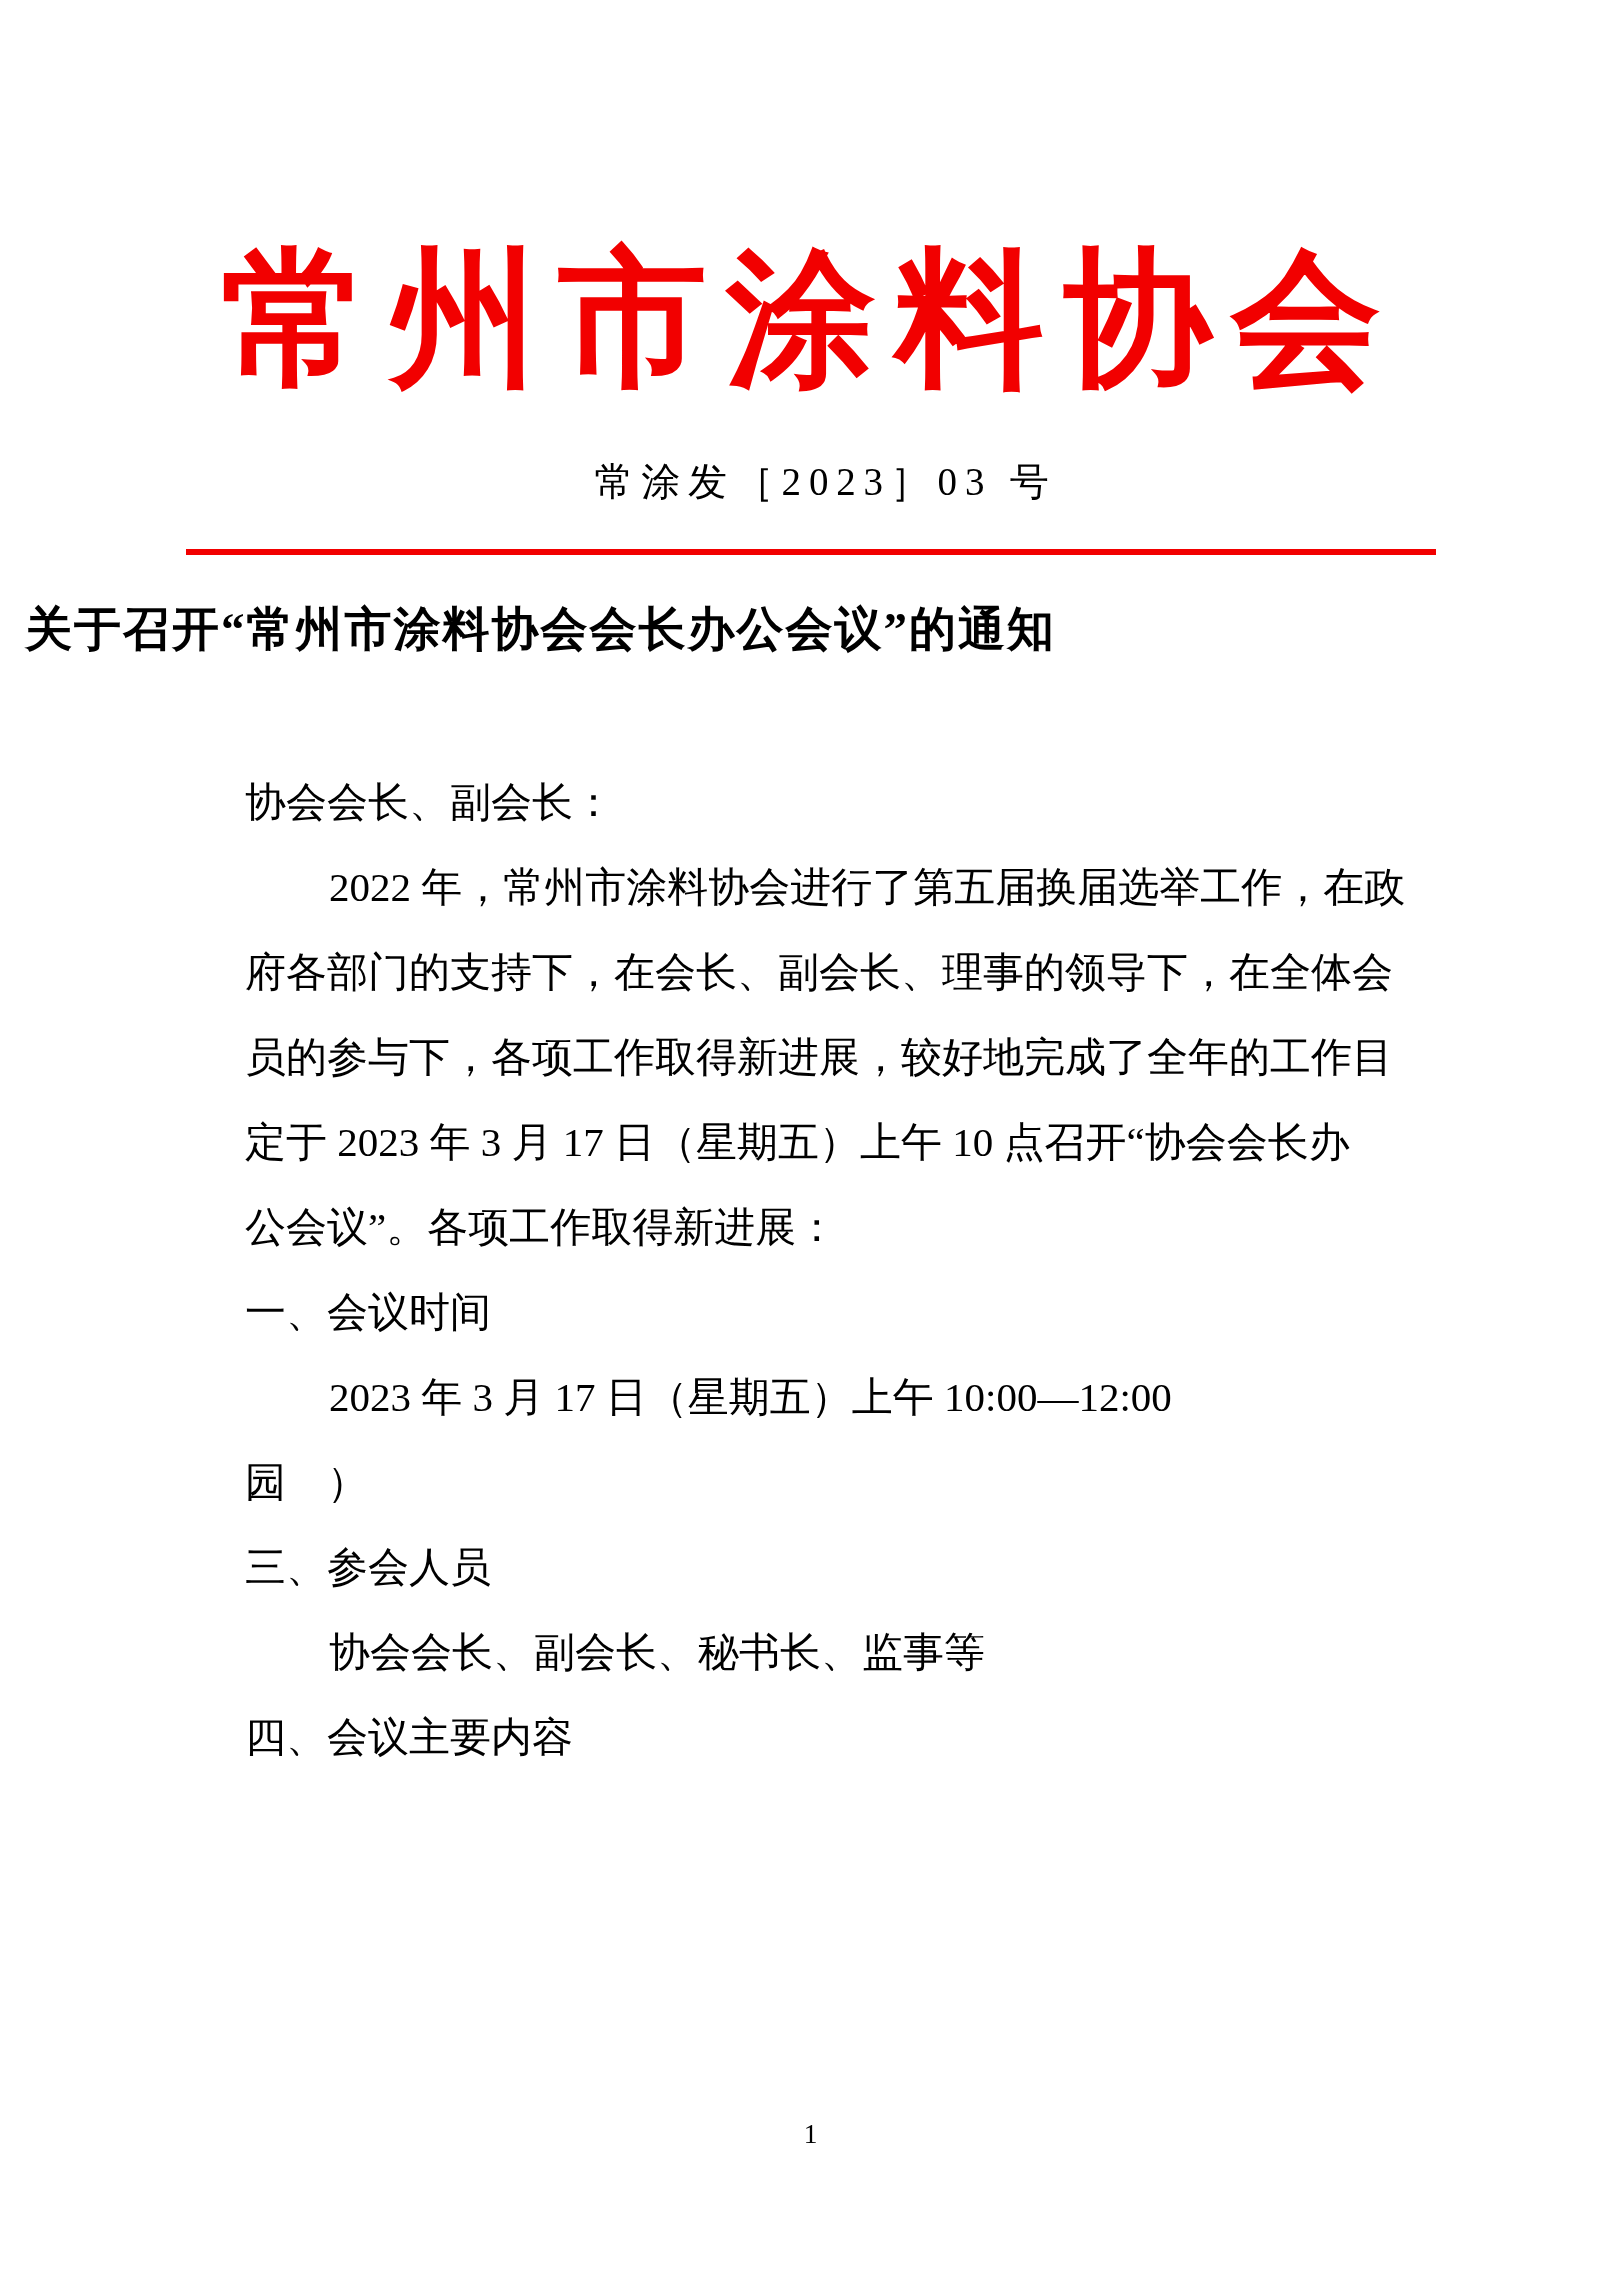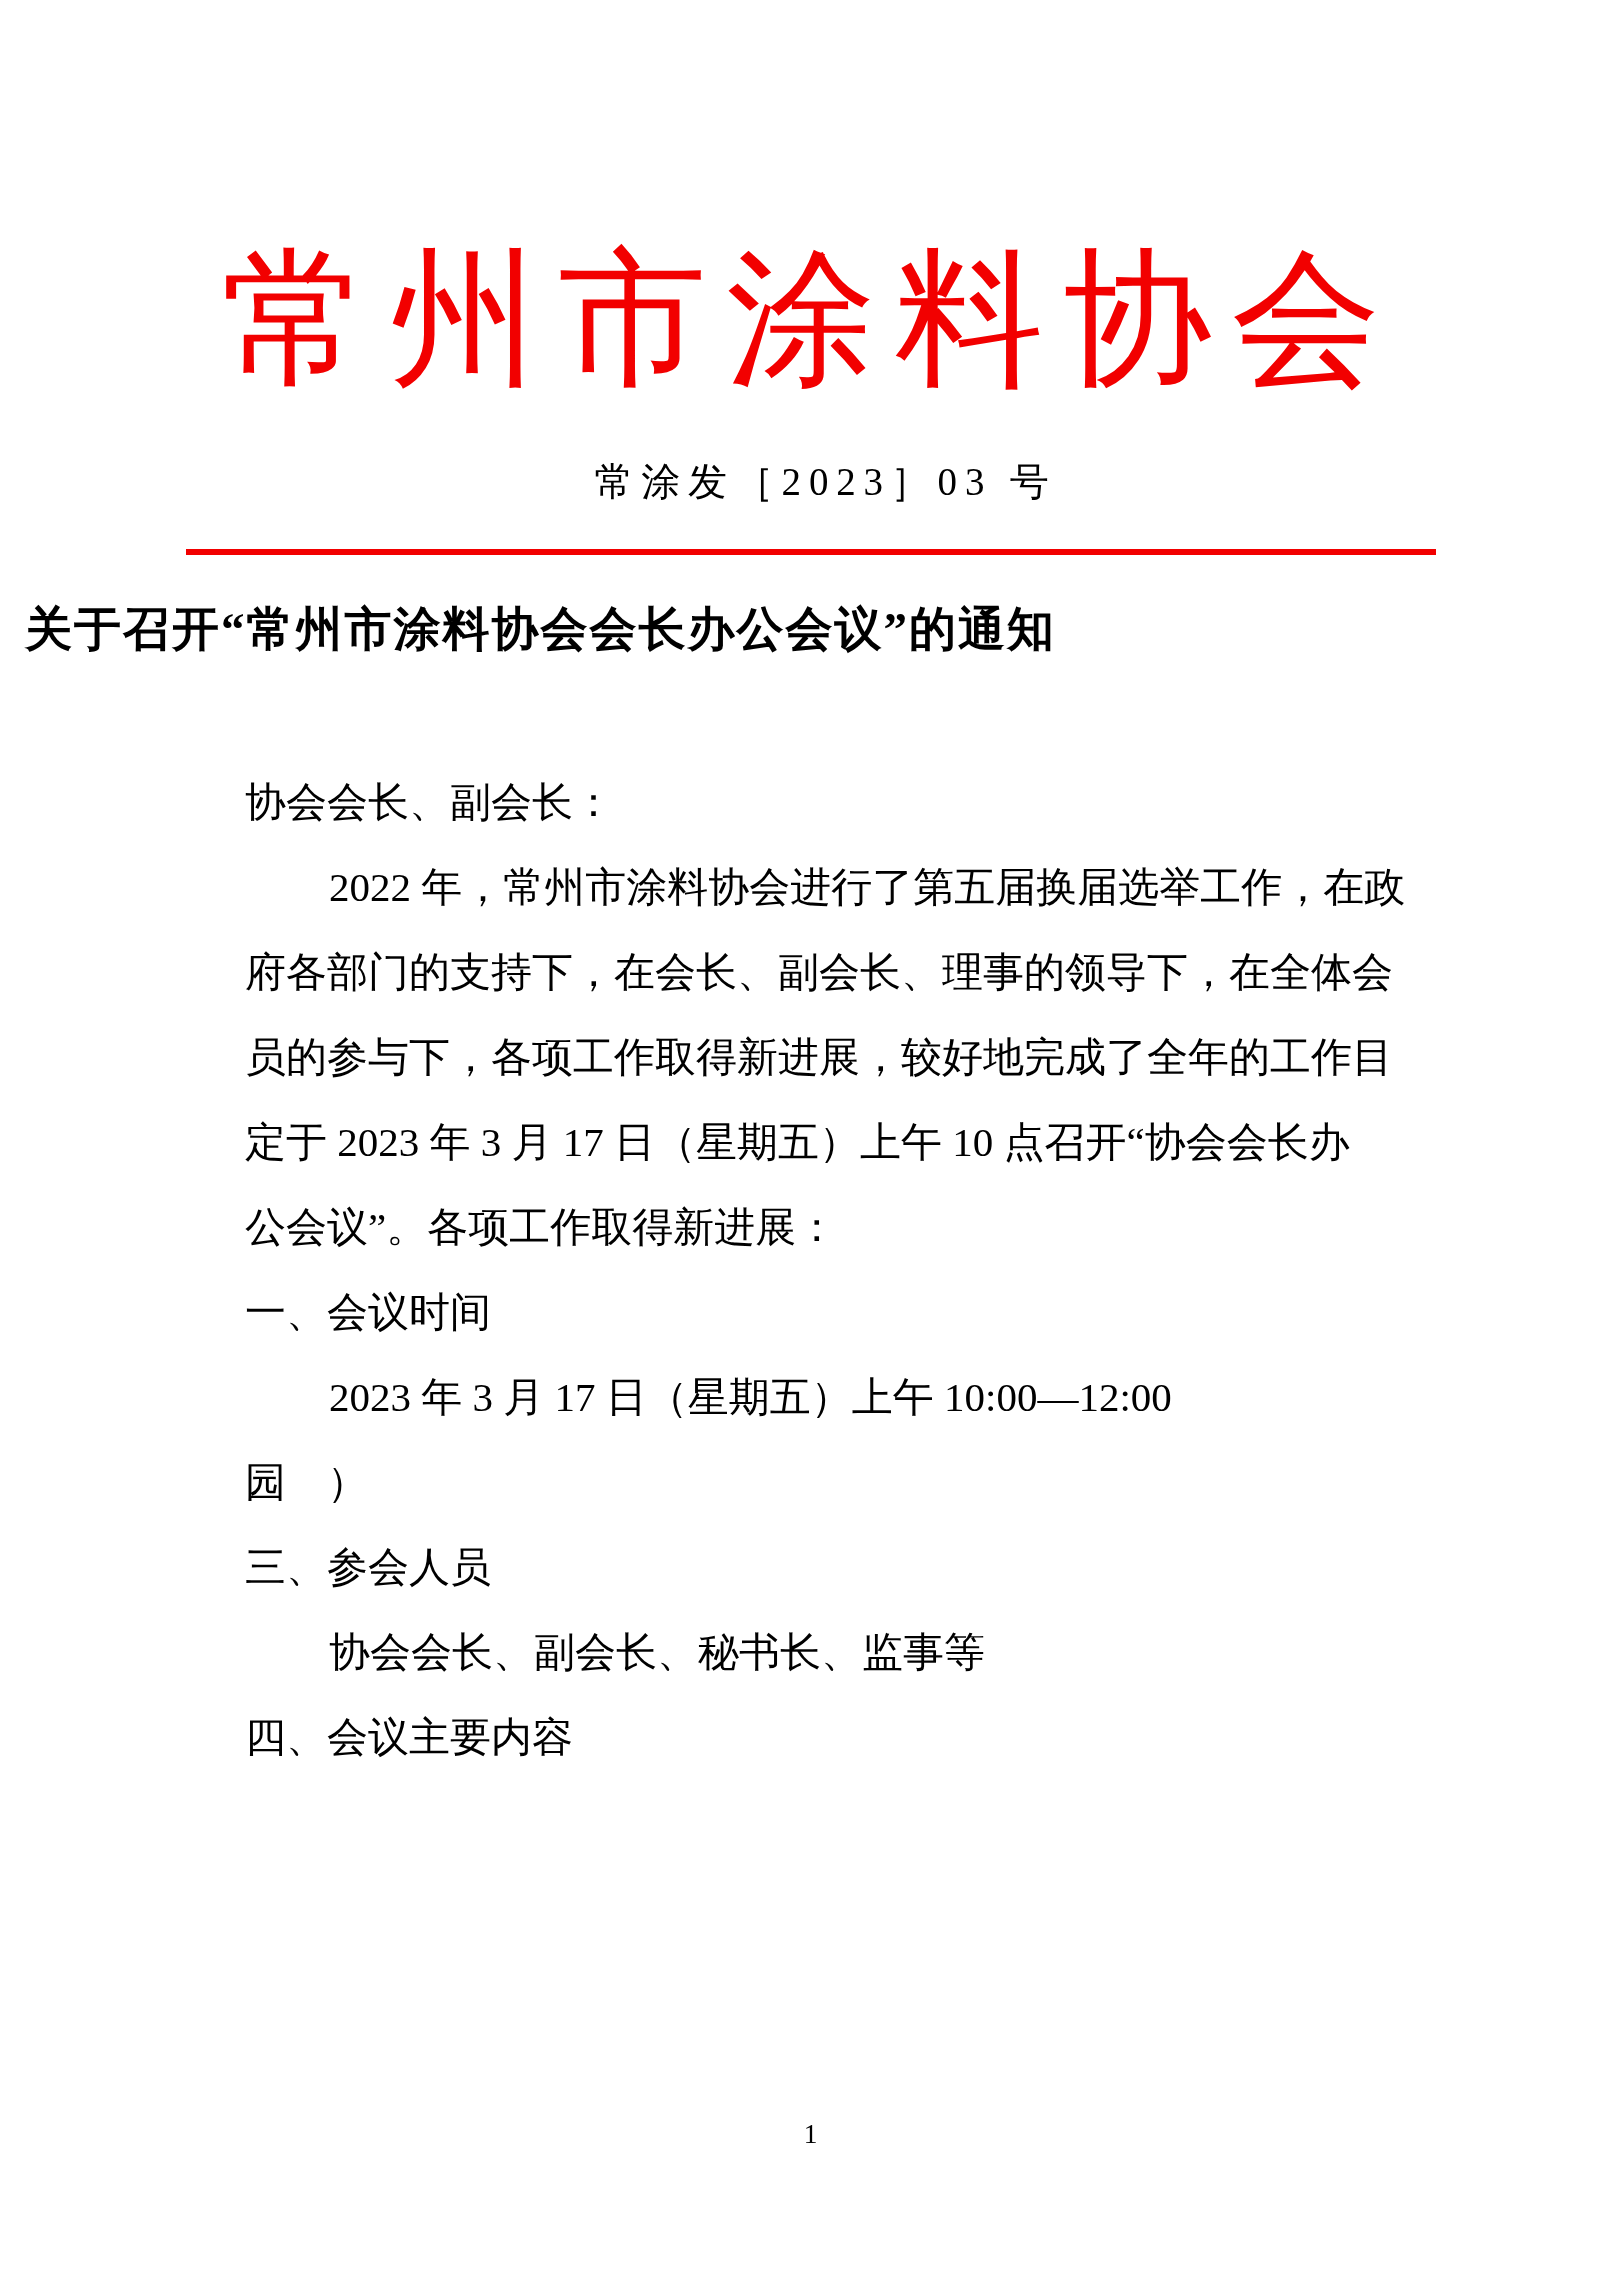--- a/index.html
+++ b/index.html
@@ -17,21 +17,21 @@
     color: #000000;
   }
   .org-title {
     position: absolute;
     top: 238px;
     left: 0;
     width: 100%;
     text-align: center;
     color: #f20000;
     font-size: 149px;
-    font-weight: normal;
+    font-weight: bold;
     letter-spacing: 0.13em;
     line-height: 1.1;
     white-space: nowrap;
   }
   .doc-number {
     position: absolute;
     top: 459px;
     left: 15px;
     width: 100%;
     text-align: center;

